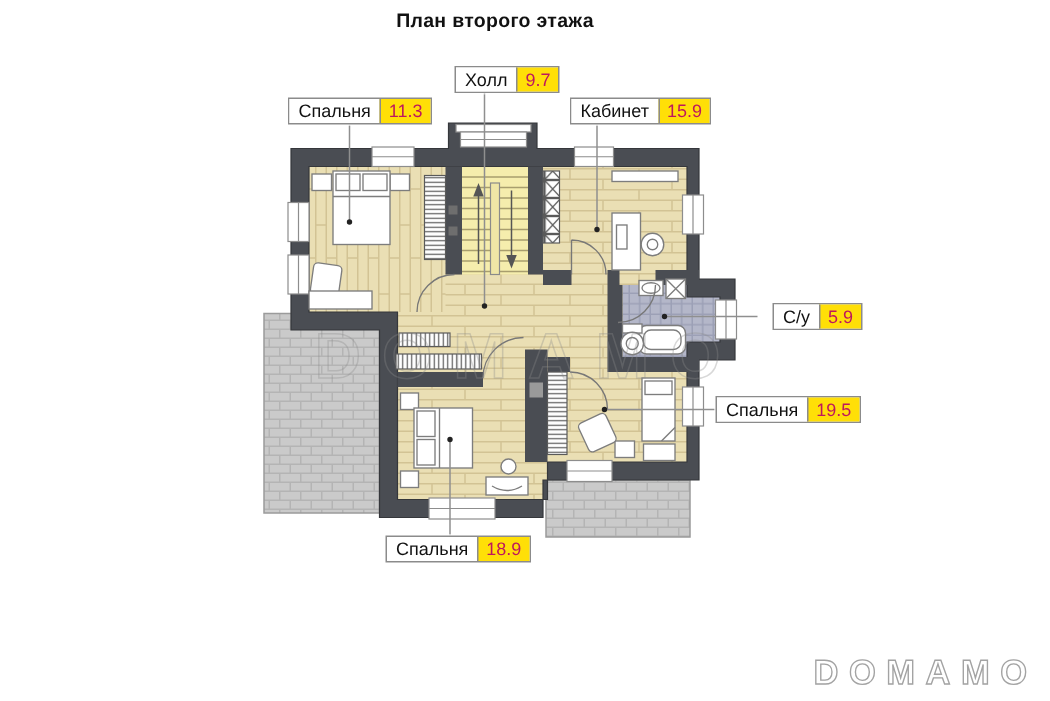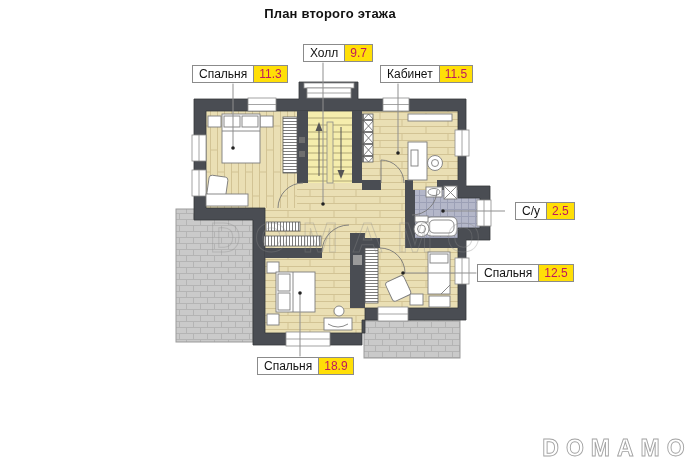--- a/index.html
+++ b/index.html
@@ -213,28 +213,28 @@
   <div class="room-label lbl-hall">
     <span class="rl-name">Холл</span>
     <span class="rl-area">9.7</span>
   </div>
   <div class="room-label lbl-bed1">
     <span class="rl-name">Спальня</span>
     <span class="rl-area">11.3</span>
   </div>
   <div class="room-label lbl-office">
     <span class="rl-name">Кабинет</span>
-    <span class="rl-area">11.5</span>
+    <span class="rl-area">15.9</span>
   </div>
   <div class="room-label lbl-bath">
     <span class="rl-name">С/у</span>
-    <span class="rl-area">2.5</span>
+    <span class="rl-area">5.9</span>
   </div>
   <div class="room-label lbl-bed2">
     <span class="rl-name">Спальня</span>
-    <span class="rl-area">12.5</span>
+    <span class="rl-area">19.5</span>
   </div>
   <div class="room-label lbl-bed3">
     <span class="rl-name">Спальня</span>
     <span class="rl-area">18.9</span>
   </div>
 
 </div>
 
 </body></html>

